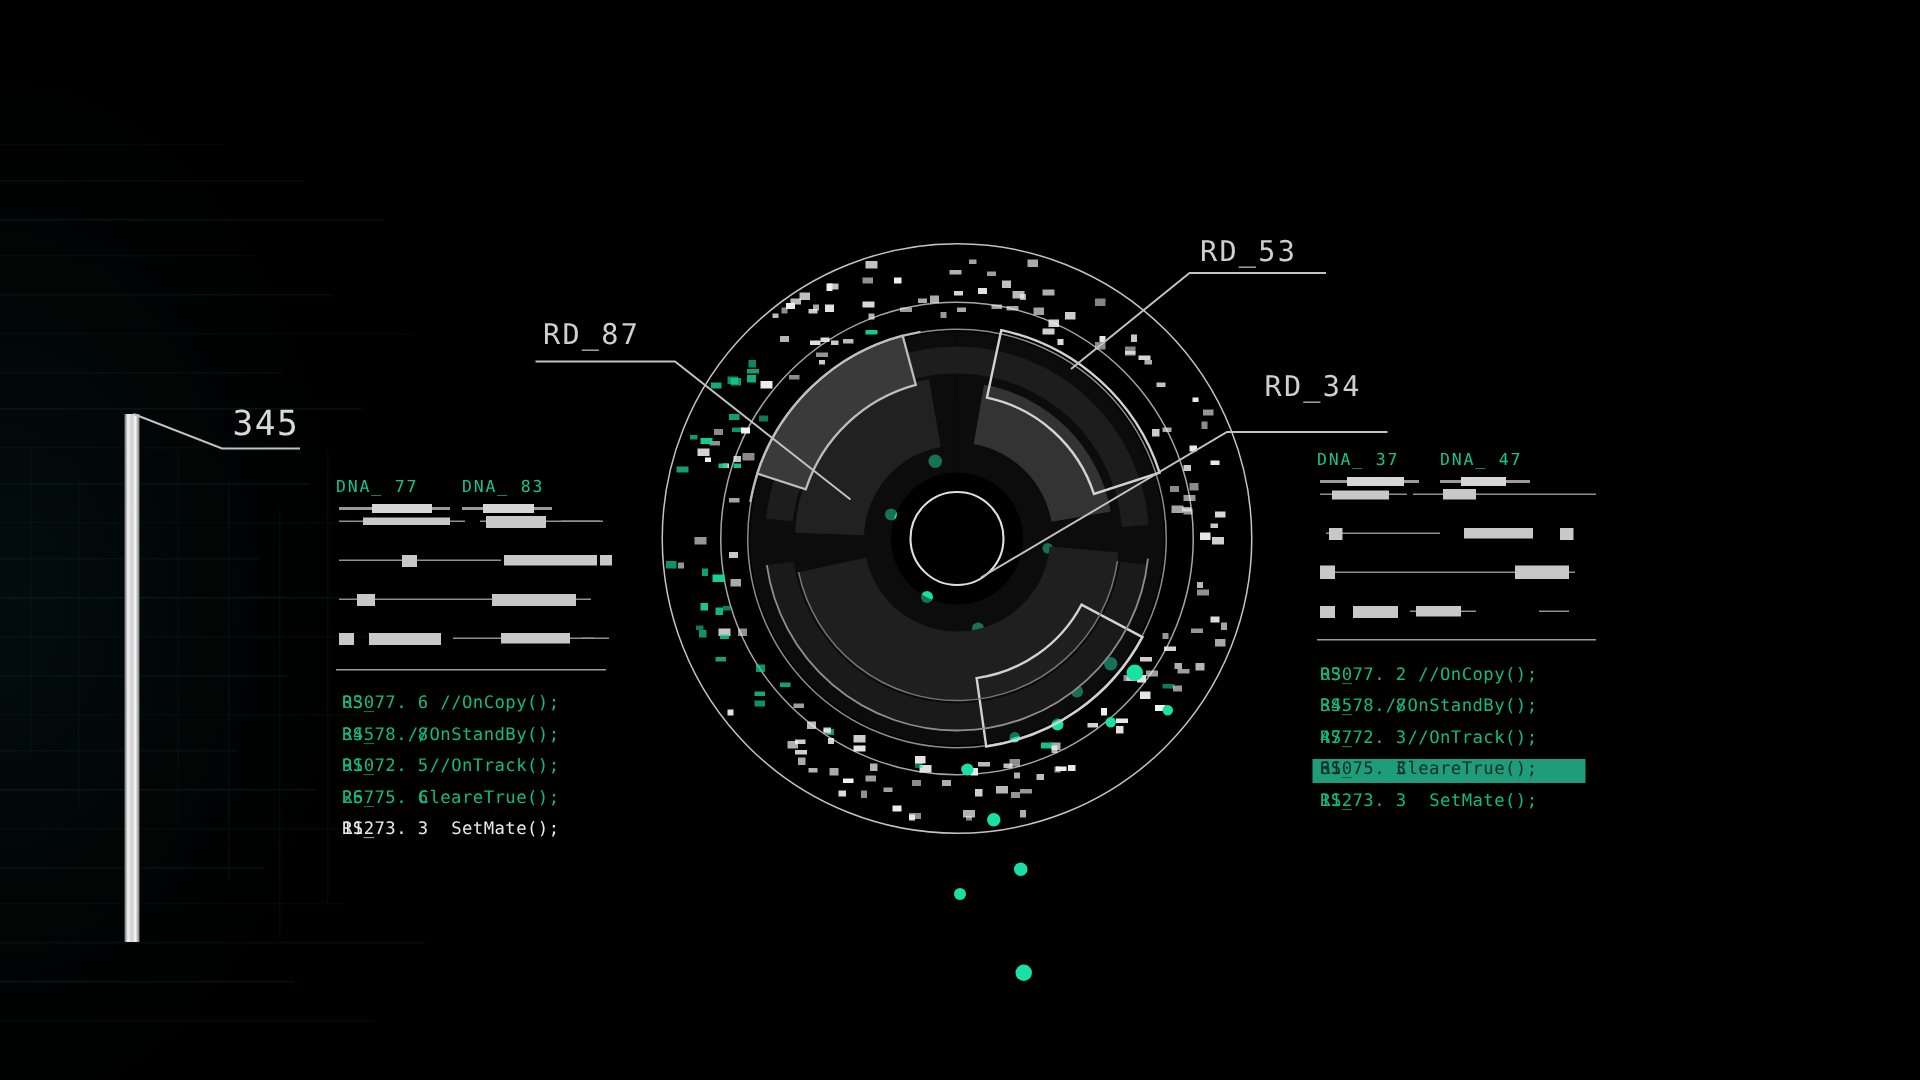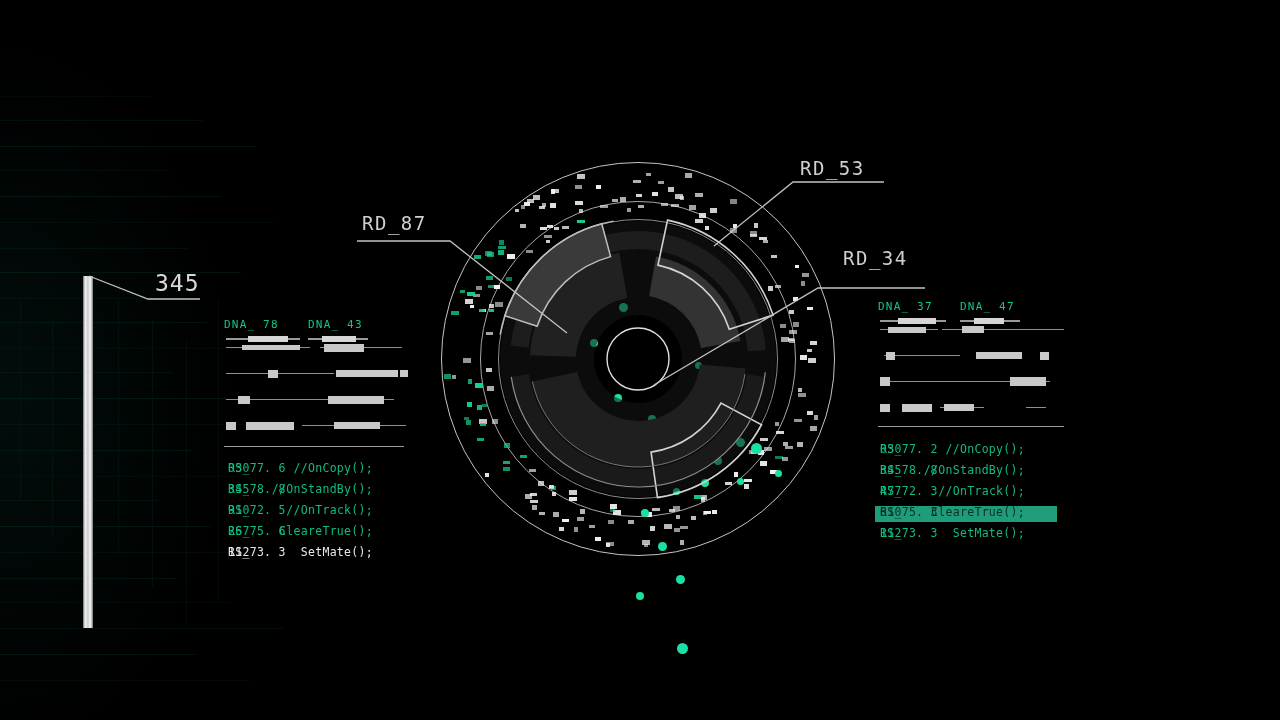--- a/index.html
+++ b/index.html
@@ -124,25 +124,25 @@
       <div class="vline" style="left: 118px; top: 300px; height: 251px; opacity: 0.5;"></div>
       <div class="vline" style="left: 152px; top: 320px; height: 268px; opacity: 0.5;"></div>
       <div class="vline" style="left: 186px; top: 340px; height: 285px; opacity: 0.5;"></div>
       <div class="vline" style="left: 218px; top: 300px; height: 302px; opacity: 0.5;"></div>
     </div>
 
   <div class="vbar" id="vbar" style="left: 83px; top: 276px; width: 10px; height: 352px;"></div>
   <div class="callout-345" id="callout345" style="left: 155px; top: 270px;">345</div>
 
   <div class="dna-panel" id="dnaLeft" style="left: 224px; top: 318px; width: 180px; height: 110px;">
-      <div class="dna-label" style="left: 0px; top: 0px;">DNA_ 78</div>
+      <div class="dna-label" style="left: 0px; top: 0px;">DNA_ 77</div>
       <div class="dna-underline" style="left: 2px; top: 20px; width: 74px;">
         <div class="nub" style="left: 22px; width: 40px;"></div>
       </div>
-      <div class="dna-label" style="left: 84px; top: 0px;">DNA_ 43</div>
+      <div class="dna-label" style="left: 84px; top: 0px;">DNA_ 83</div>
       <div class="dna-underline" style="left: 84px; top: 20px; width: 60px;">
         <div class="nub" style="left: 14px; width: 34px;"></div>
       </div>
       <div class="dna-row" style="left: 0px; top: 26px; width: 180px; height: 8px;">
         <div class="seg-line" style="left: 2px; width: 84px;"></div>
         <div class="seg-block" style="left: 18px; width: 58px; height: 5px; top: 1px;"></div>
         <div class="seg-line" style="left: 96px; width: 80px;"></div>
         <div class="seg-block" style="left: 100px; width: 40px; height: 8px; top: -0.5px;"></div>
         <div class="seg-line" style="left: 150px; width: 28px;"></div>
       </div>

